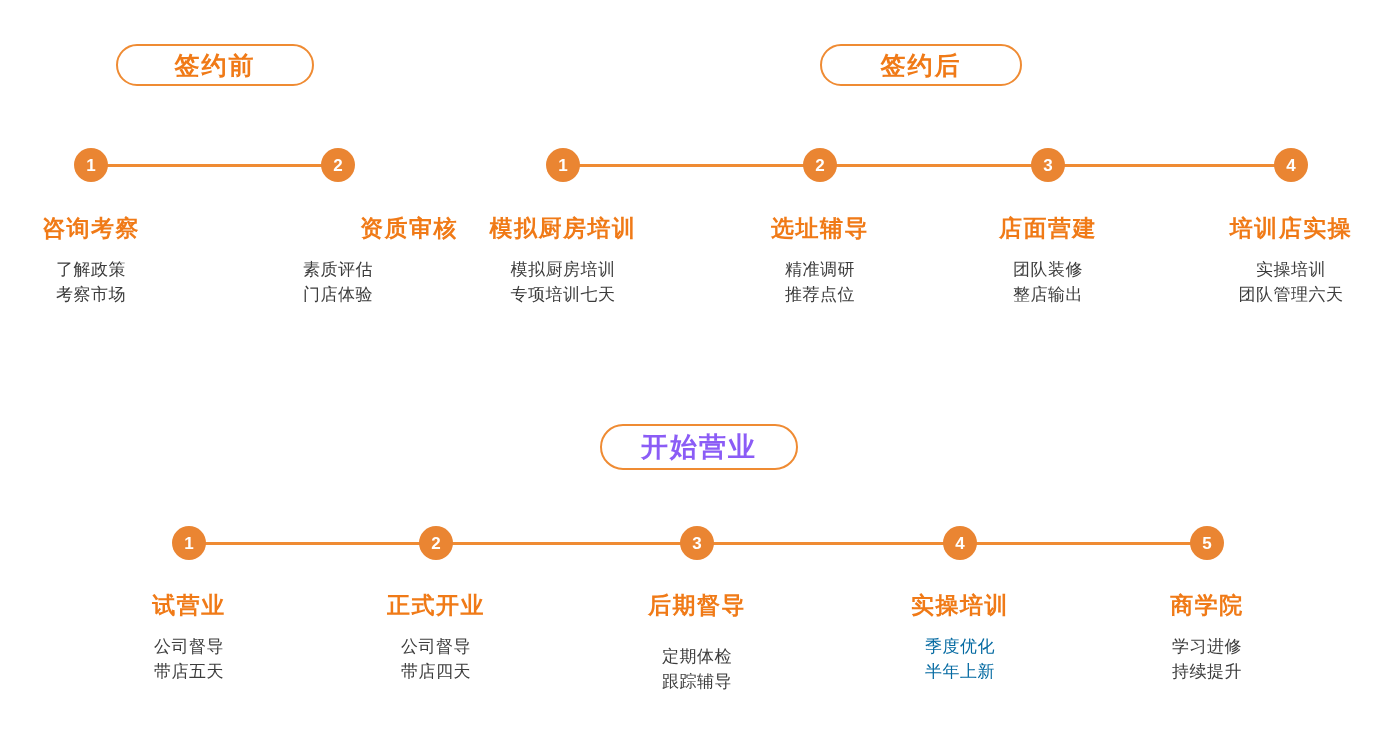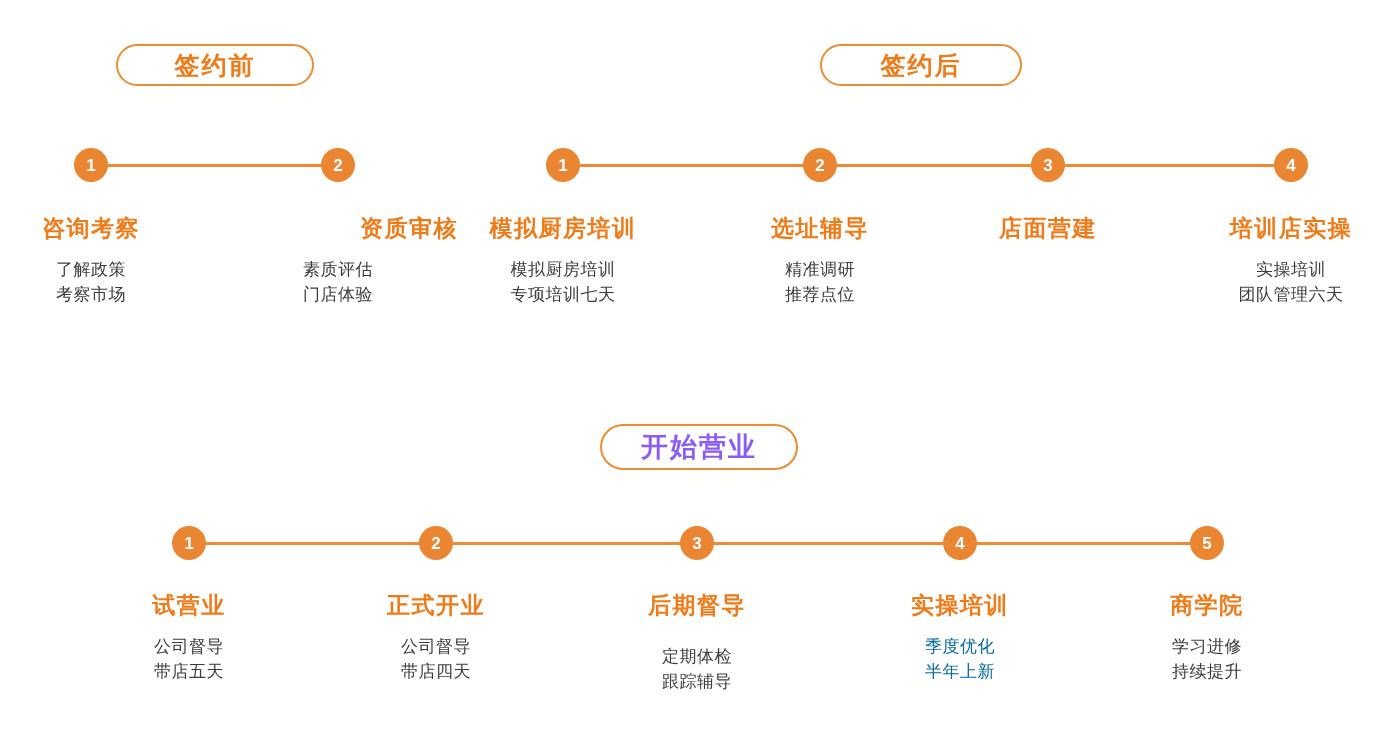--- a/index.html
+++ b/index.html
@@ -121,20 +121,24 @@
     <div class="step" style="left: 820px; top: 213px;">
       <div class="step-title" style="color: rgb(240, 122, 23);">选址辅导</div>
       <div class="step-lines" style="color: rgb(60, 60, 60);">
         <div class="step-line">精准调研</div>
         <div class="step-line">推荐点位</div>
       </div>
     </div>
     <div class="node" style="left: 1031px; top: 148px; background: rgb(234, 133, 50); color: rgb(255, 255, 255);">3</div>
     <div class="step" style="left: 1048px; top: 213px;">
       <div class="step-title" style="color: rgb(240, 122, 23);">店面营建</div>
+      <div class="step-lines" style="color: rgb(60, 60, 60);">
+        <div class="step-line">团队装修</div>
+        <div class="step-line">整店输出</div>
+      </div>
     </div>
     <div class="node" style="left: 1274px; top: 148px; background: rgb(234, 133, 50); color: rgb(255, 255, 255);">4</div>
     <div class="step" style="left: 1291px; top: 213px;">
       <div class="step-title" style="color: rgb(240, 122, 23);">培训店实操</div>
       <div class="step-lines" style="color: rgb(60, 60, 60);">
         <div class="step-line">实操培训</div>
         <div class="step-line">团队管理六天</div>
       </div>
     </div>
     <div class="pill" style="left: 600px; top: 424px; width: 198px; height: 46px; font-size: 27px; border-color: rgb(239, 139, 51); color: #8b5cf6;">开始营业</div>

